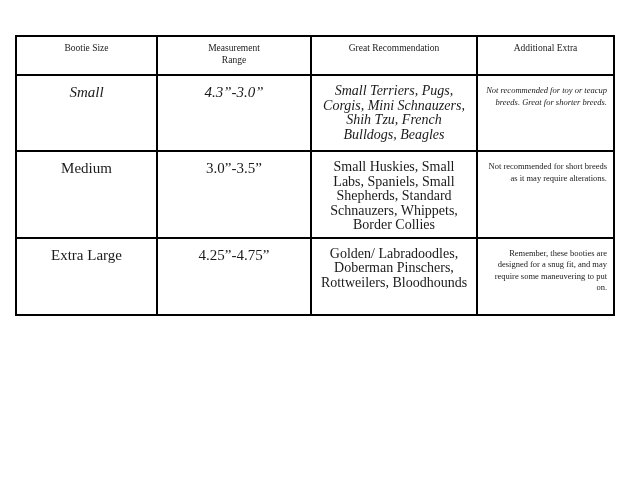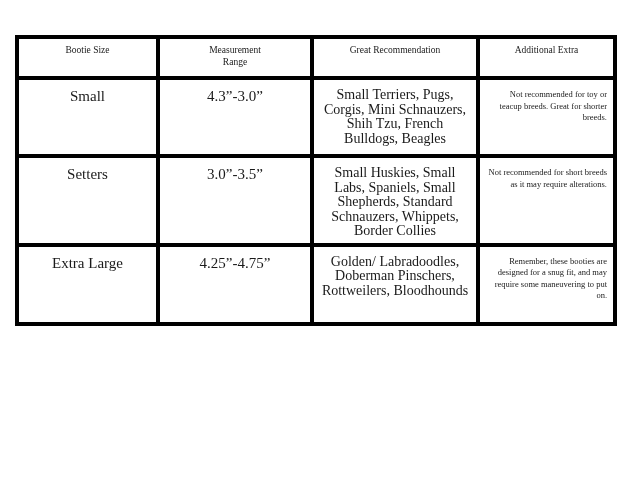--- a/index.html
+++ b/index.html
@@ -27,21 +27,21 @@
     width: 598px;
   }
   table.size-chart {
     width: 598px;
     border-collapse: collapse;
     table-layout: fixed;
     background: #ffffff;
   }
   table.size-chart td,
   table.size-chart th {
-    border: 4px solid #000000;
+    border: 2px solid #000000;
     vertical-align: top;
     padding: 5px 6px 4px 6px;
     text-align: center;
     font-weight: normal;
   }
   col.c-size      { width: 141px; }
   col.c-range     { width: 154px; }
   col.c-breed     { width: 166px; }
   col.c-info      { width: 137px; }
 
@@ -69,21 +69,21 @@
     font-size: 14px;
     line-height: 14.5px;
     padding-top: 8px;
   }
   tbody td.info-cell {
     font-size: 8.5px;
     line-height: 11.5px;
     padding-top: 9px;
     text-align: right;
   }
-  tbody tr.r-small  td { height: 61px; }
+  tbody tr.r-small  td { height: 61px; font-style: italic; }
   tbody tr.r-medium td { height: 66px; }
   tbody tr.r-large  td { height: 70px; }
   tbody tr.r-xl     td { height: 62px; }
   tbody tr.r-xxl    td { height: 64px; }
 </style>
 </head>
 <body>
 
 <div class="page">
   <div class="table-wrap">
@@ -106,21 +106,21 @@
         </tr>
       </thead>
       <tbody>
         <tr class="r-small">
           <td class="size-cell">Small</td>
           <td class="range-cell">4.3”-3.0”</td>
           <td class="breed-cell">Small Terriers, Pugs, Corgis, Mini Schnauzers, Shih Tzu, French Bulldogs, Beagles</td>
           <td class="info-cell">Not recommended for toy or teacup breeds. Great for shorter breeds.</td>
         </tr>
         <tr class="r-medium">
-          <td class="size-cell">Setters</td>
+          <td class="size-cell">Medium</td>
           <td class="range-cell">3.0”-3.5”</td>
           <td class="breed-cell">Small Huskies, Small Labs, Spaniels, Small Shepherds, Standard Schnauzers, Whippets, Border Collies</td>
           <td class="info-cell">Not recommended for short breeds as it may require alterations.</td>
         </tr>
         <tr class="r-xl">
           <td class="size-cell">Extra Large</td>
           <td class="range-cell">4.25”-4.75”</td>
           <td class="breed-cell">Golden/ Labradoodles, Doberman Pinschers, Rottweilers, Bloodhounds</td>
           <td class="info-cell">Remember, these booties are designed for a snug fit, and may require some maneuvering to put on.</td>
         </tr>

